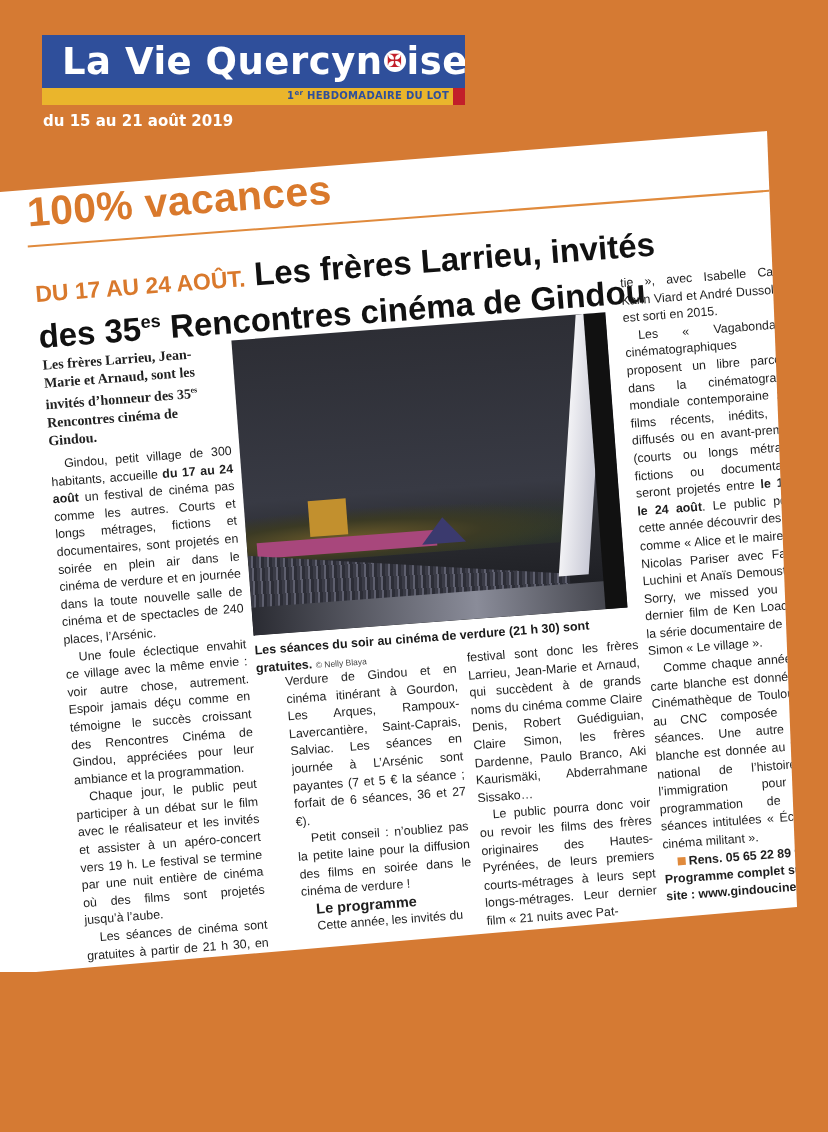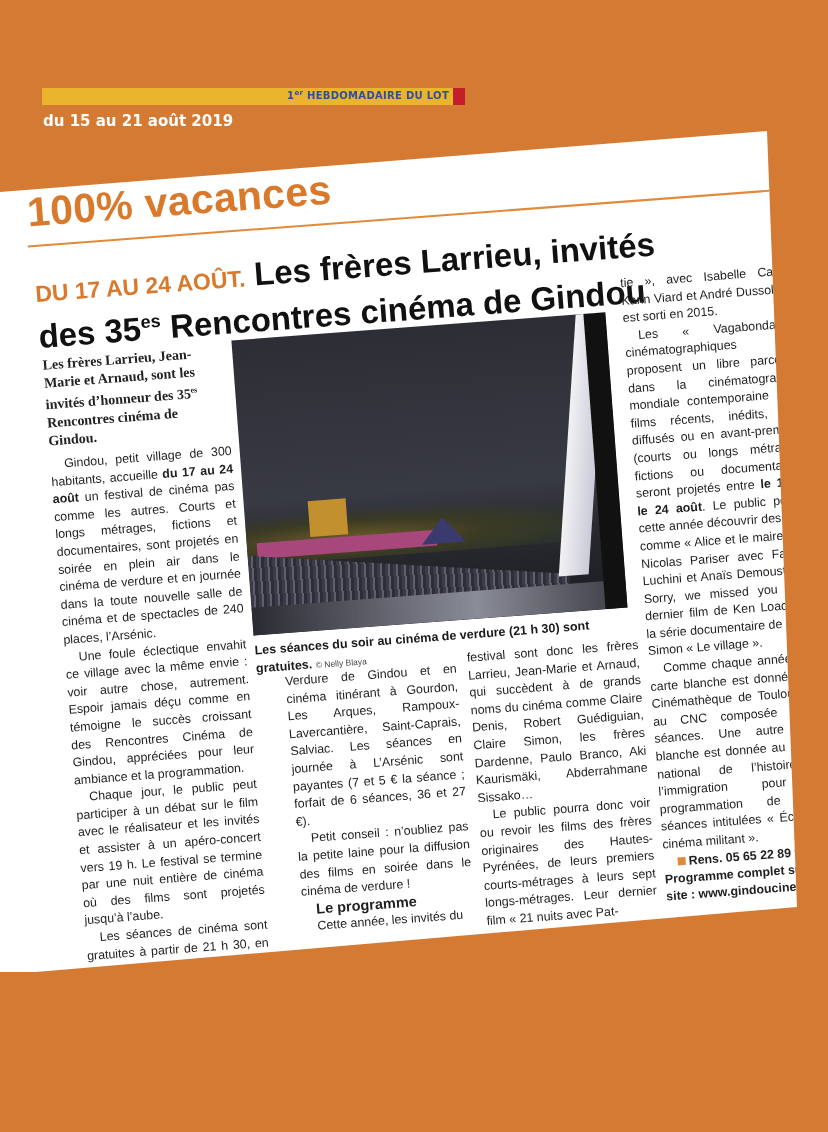--- a/index.html
+++ b/index.html
@@ -136,20 +136,21 @@
       margin-top: 16px; font-weight: bold; text-indent: 0; text-align: left; line-height: 17px;
     }
     .rens .bullet {
       display: inline-block; width: 8px; height: 8px; background: #e08a3c; margin-right: 3px;
     }
   </style>
 </head>
 <body>
 
 <div class="masthead">
+  <div class="mast-blue"><span>La Vie Quercyn</span><span class="cross">✠</span><span>ise</span></div>
   <div class="mast-yellow">
     <span class="tag"><span>1</span><sup>er</sup><span> HEBDOMADAIRE DU LOT</span></span>
     <div class="mast-red"></div>
   </div>
 </div>
 <div class="issue-date">du 15 au 21 août 2019</div>
 
 <div class="paper">
   <div class="sheet">
     <div class="rubric">100% vacances</div>

